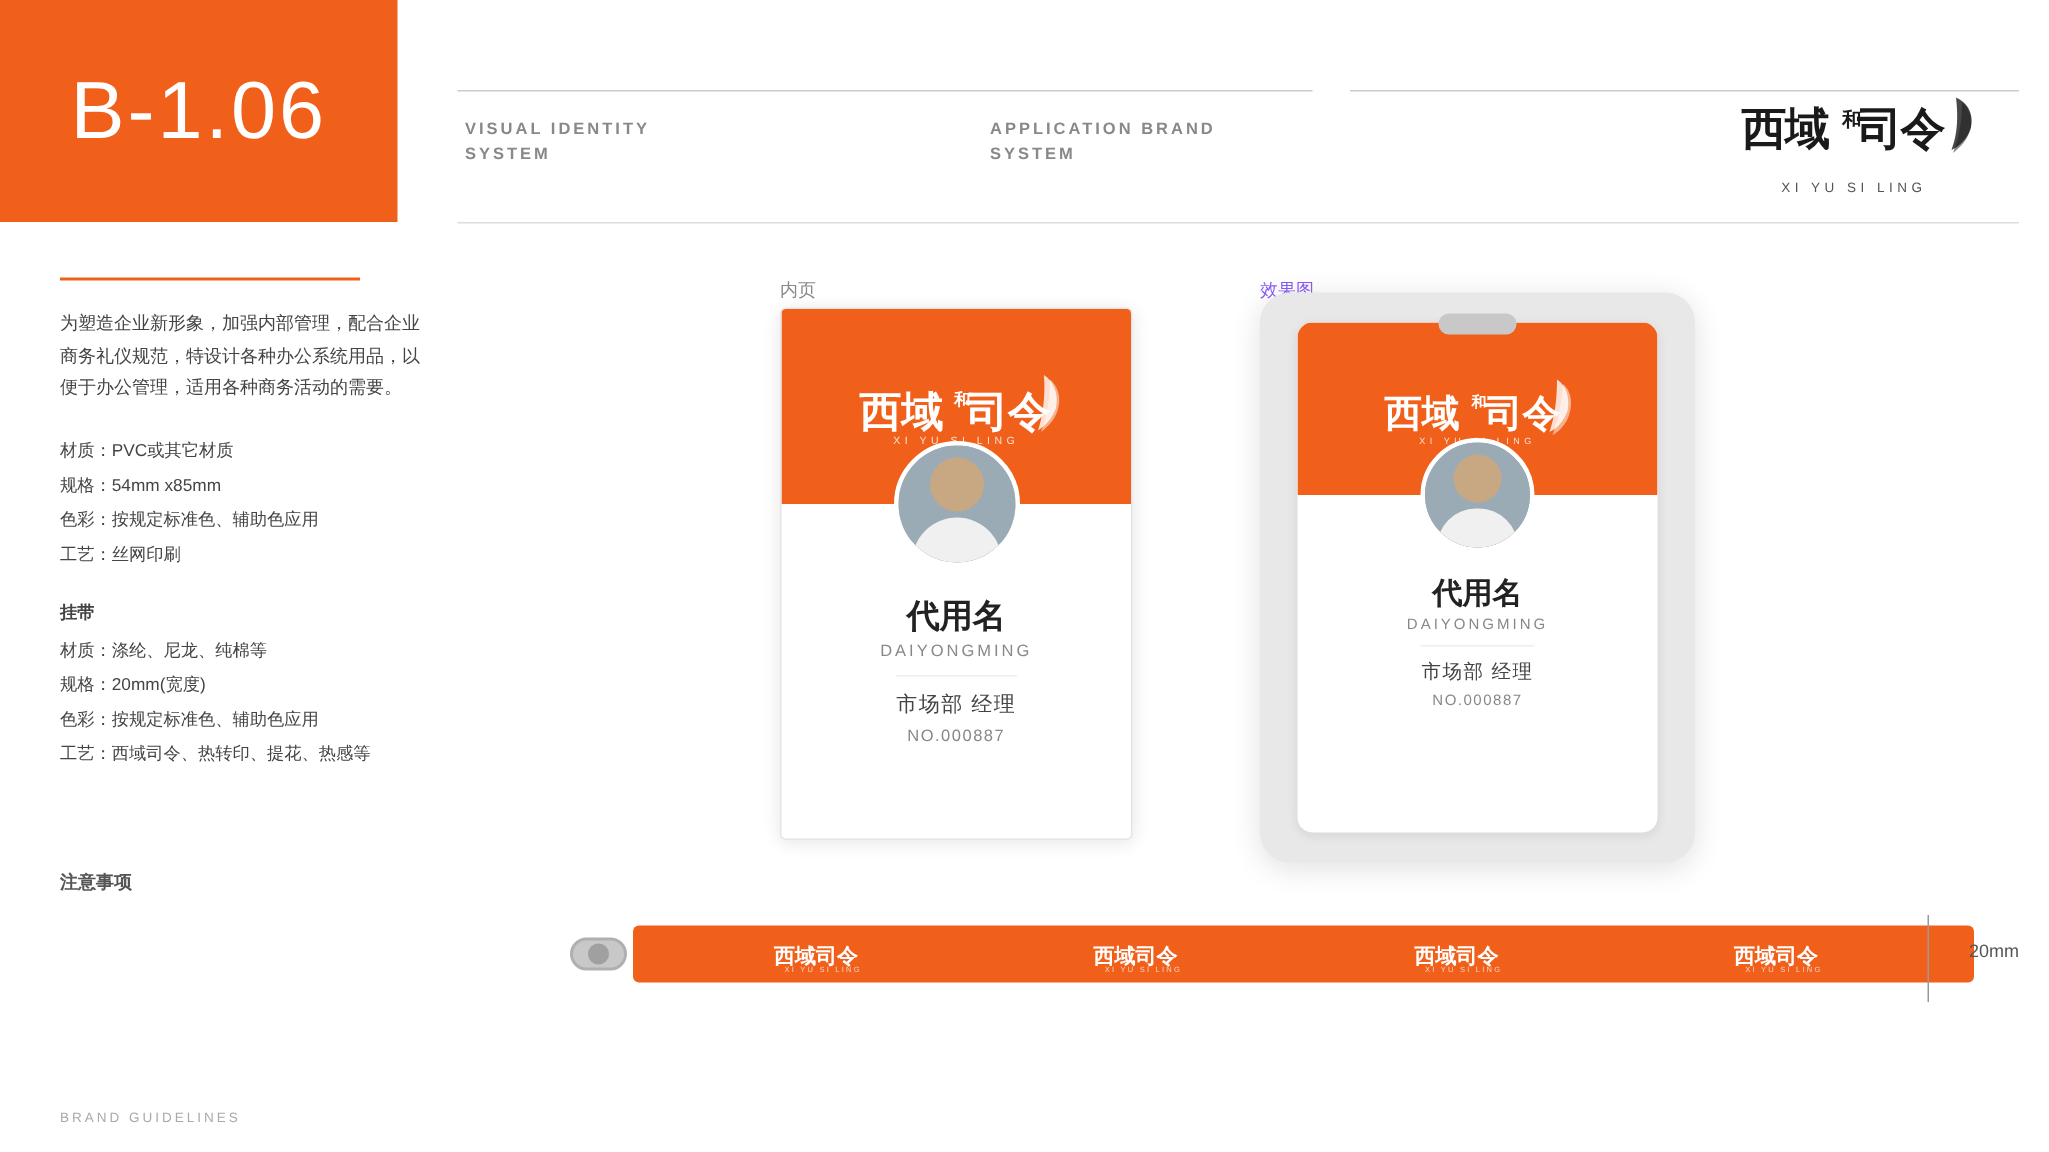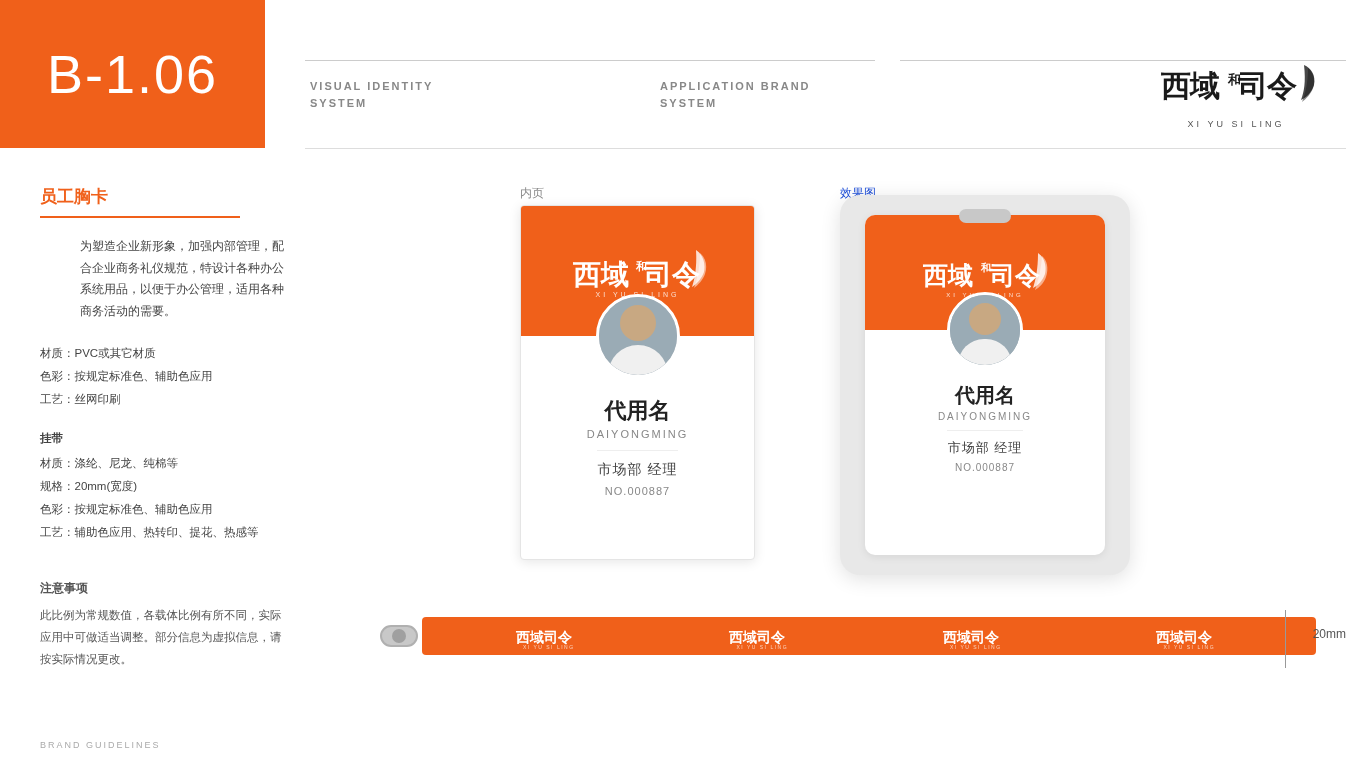--- a/index.html
+++ b/index.html
@@ -114,21 +114,20 @@
       width: 200px;
       height: 2px;
       background: #F0601A;
       margin-bottom: 18px;
     }
     .description {
       font-size: 12px;
       color: #444;
       line-height: 1.8;
       margin-bottom: 20px;
-      margin-left: 40px;
     }
     .specs {
       font-size: 11.5px;
       color: #444;
       line-height: 2;
       margin-bottom: 16px;
     }
     .note-section {
       position: absolute;
       top: 580px;
@@ -161,21 +160,21 @@
       top: 185px;
       left: 520px;
       font-size: 12px;
       color: #888;
     }
     .effect-label {
       position: absolute;
       top: 185px;
       left: 840px;
       font-size: 12px;
-      color: #1d4ed8;
+      color: #8b5cf6;
     }
 
     
     .id-card-inner {
       position: absolute;
       top: 205px;
       left: 520px;
       width: 235px;
       height: 355px;
       background: white;
@@ -355,40 +354,39 @@
 
         <path d="M148,5 C155,8 160,15 158,25 C156,32 150,38 145,40 C148,32 150,22 148,5Z" fill="#1a1a1a" opacity="0.8"></path>
         <path d="M152,8 C157,12 160,20 157,28 C155,34 150,39 146,42 C149,34 152,24 152,8Z" fill="#1a1a1a" opacity="0.5"></path>
       </svg>
     </div>
   </div>
   <span class="logo-subtitle">XI YU SI LING</span>
 </div>
 
 <div class="left-content">
-  <div class="section-title">员工胸卡</div>
   <div class="orange-underline"></div>
   <div class="description">为塑造企业新形象，加强内部管理，配合企业商务礼仪规范，特设计各种办公系统用品，以便于办公管理，适用各种商务活动的需要。</div>
   <div class="specs">
     <div>材质：PVC或其它材质</div>
+    <div>规格：54mm x85mm</div>
     <div>色彩：按规定标准色、辅助色应用</div>
     <div>工艺：丝网印刷</div>
   </div>
   <div class="specs">
     <div style="font-weight:bold;margin-bottom:2px;">挂带</div>
     <div>材质：涤纶、尼龙、纯棉等</div>
     <div>规格：20mm(宽度)</div>
     <div>色彩：按规定标准色、辅助色应用</div>
-    <div>工艺：辅助色应用、热转印、提花、热感等</div>
+    <div>工艺：西域司令、热转印、提花、热感等</div>
   </div>
 </div>
 
 <div class="note-section">
   <div class="note-title">注意事项</div>
-  <div class="note-text">此比例为常规数值，各载体比例有所不同，实际应用中可做适当调整。部分信息为虚拟信息，请按实际情况更改。</div>
 </div>
 
 <div class="inner-page-label">内页</div>
 
 <div class="effect-label">效果图</div>
 
 <div class="id-card-inner">
   <div class="card-header-orange">
     <div style="display:flex;flex-direction:column;align-items:center;">
       <svg width="140" height="55" viewBox="0 0 140 55">

